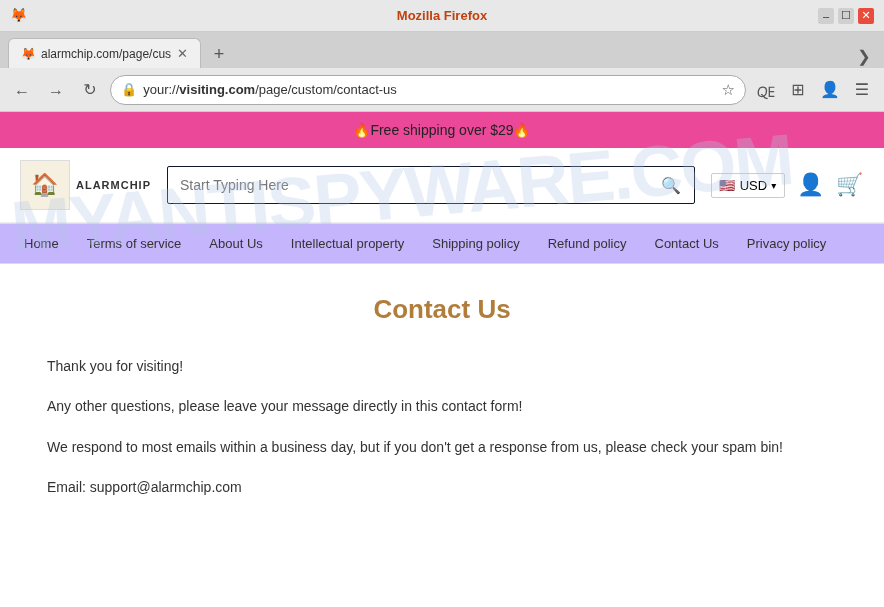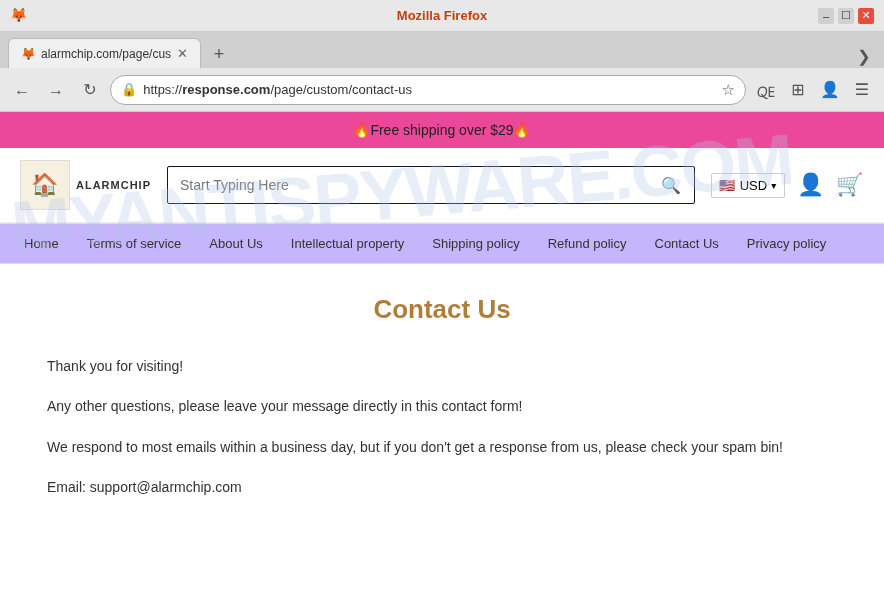--- a/index.html
+++ b/index.html
@@ -268,21 +268,21 @@
   <div class="tab-overflow">❯</div>
 </div>
 
 <div class="address-bar">
   <div class="nav-btn">←</div>
   <div class="nav-btn">→</div>
   <div class="nav-btn">↻</div>
   <div class="address-input-wrap">
     <span style="font-size:13px;">🔒</span>
     <span class="address-url">
-      <span>https://</span><span class="bold">response.com</span><span>/page/custom/contact-us</span>
+      <span>your://</span><span class="bold">visiting.com</span><span>/page/custom/contact-us</span>
     </span>
     <div class="address-icons">
       <span style="font-size:15px;cursor:pointer;color:#555;">☆</span>
     </div>
   </div>
   <div class="toolbar-icons">
     <div class="toolbar-icon">🜀</div>
     <div class="toolbar-icon">⊞</div>
     <div class="toolbar-icon">👤</div>
     <div class="toolbar-icon">☰</div>

